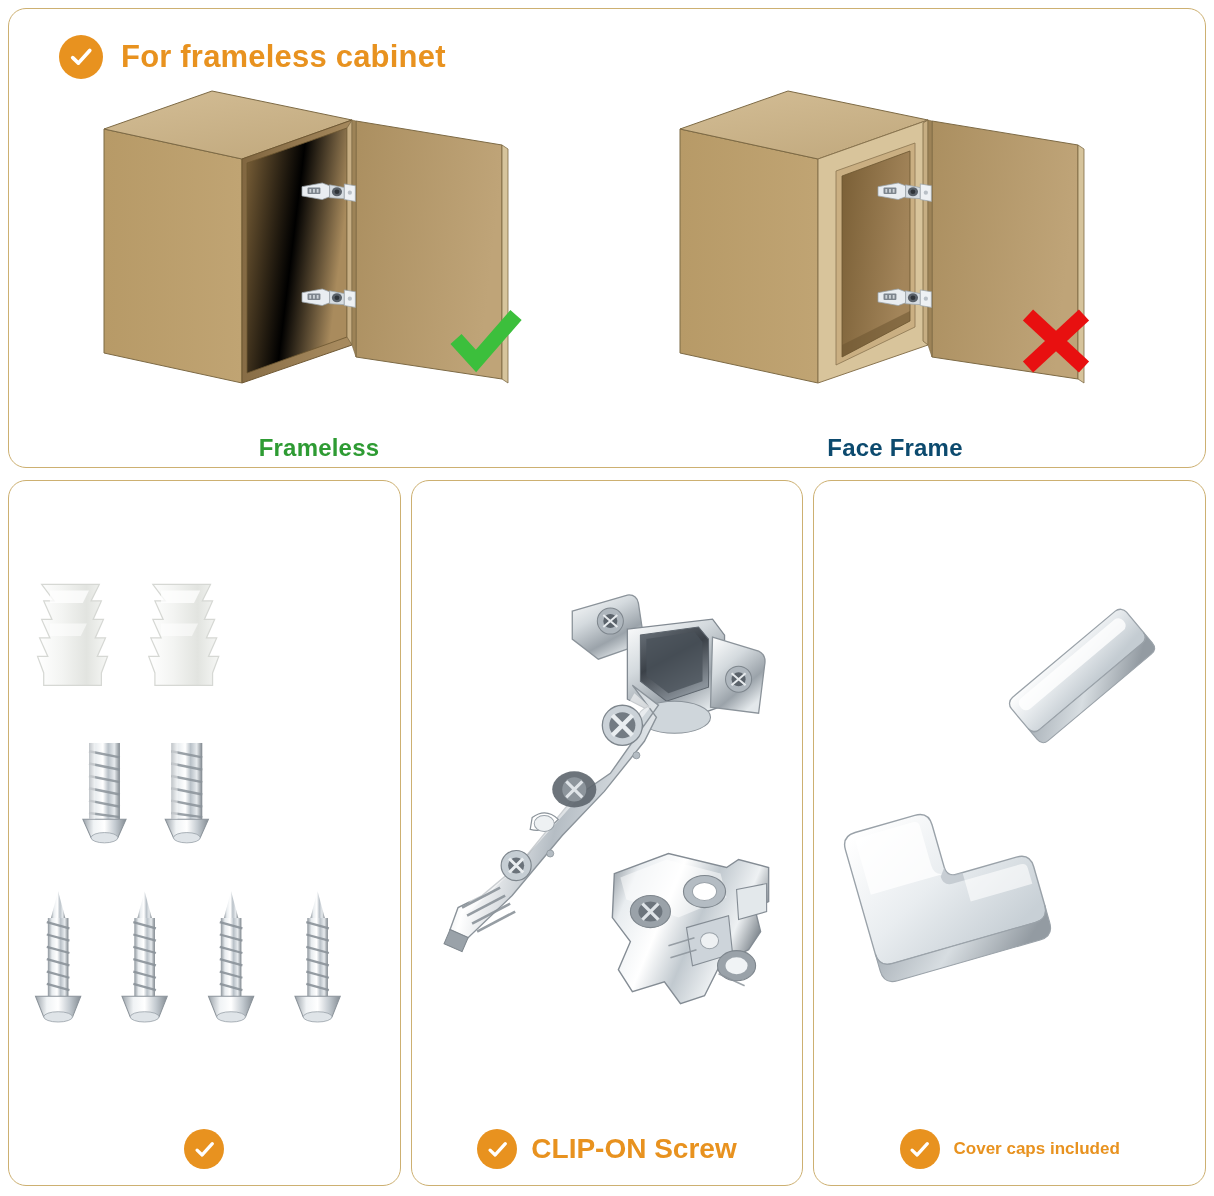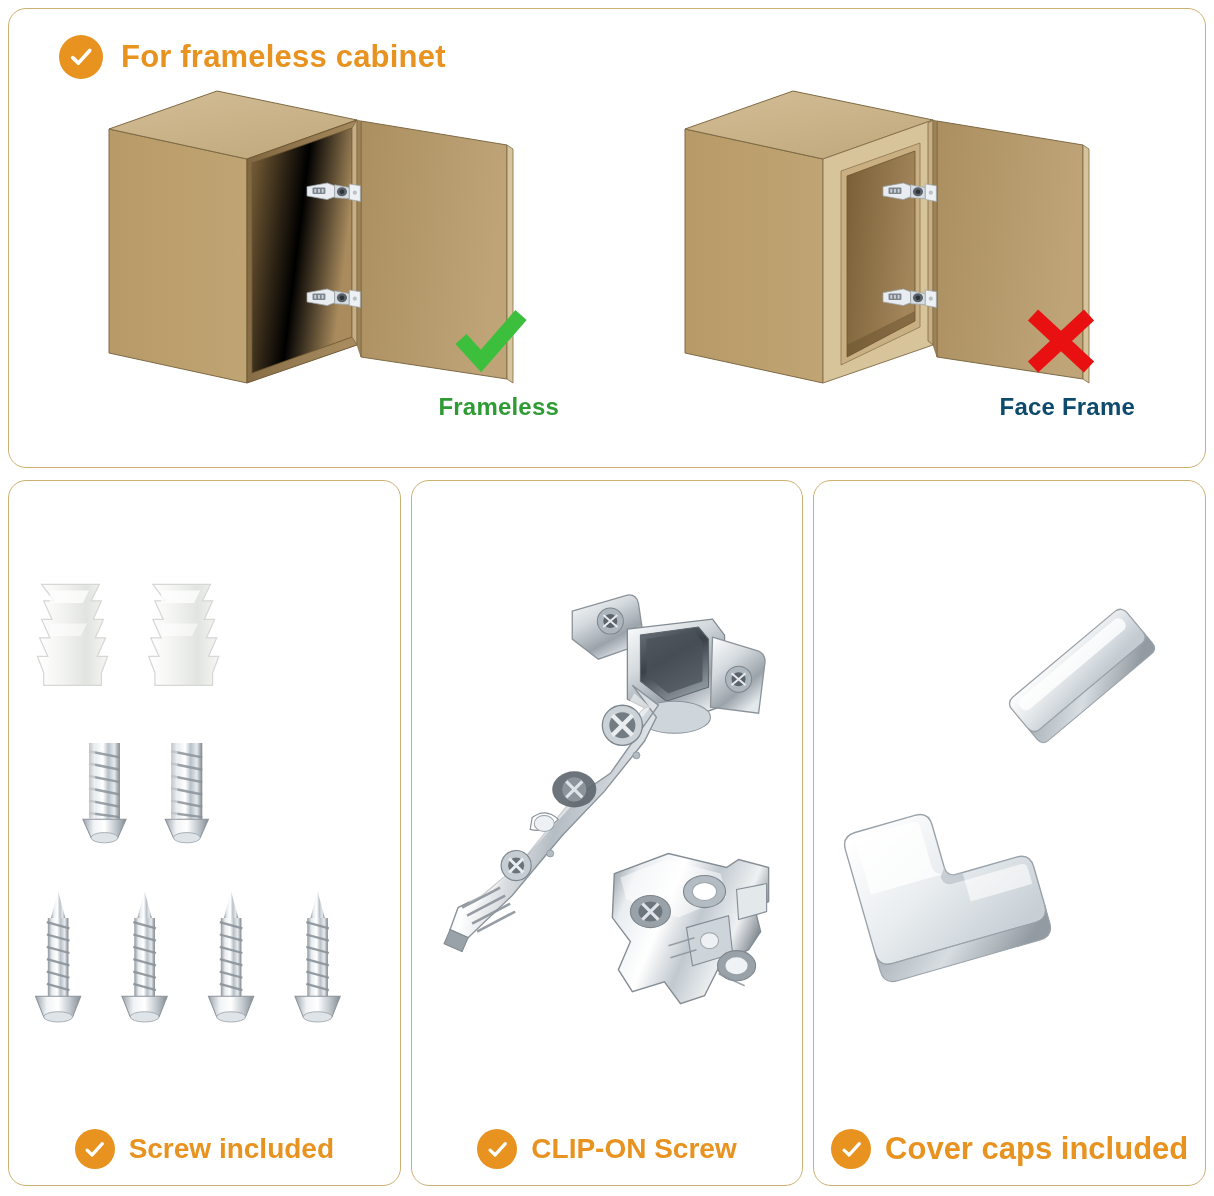--- a/index.html
+++ b/index.html
@@ -69,21 +69,22 @@
     flex: 1 1 auto;
     display: flex;
     align-items: flex-start;
     justify-content: space-around;
     position: relative;
   }
   .cab-block {
     width: 480px;
     display: flex;
     flex-direction: column;
-    align-items: flex-end;
+    align-items: center;
+    gap: 41px;
   }
   .cab-art {
     width: 470px;
     height: 300px;
     position: relative;
   }
   .cab-art svg { display: block; width: 100%; height: 100%; }
   .cab-label {
     font-size: 24px;
     font-weight: bold;
@@ -127,21 +128,21 @@
     justify-content: center;
   }
   .b-caption .check-badge { width: 40px; height: 40px; flex: 0 0 40px; }
   .b-caption .check-badge svg { width: 25px; height: 25px; }
   .b-caption-text {
     font-size: 28px;
     font-weight: bold;
     color: #e8921f;
     white-space: nowrap;
   }
-  .cap-sm { font-size: 31px; text-align: right; }
+  .cap-sm { font-size: 17px; text-align: right; }
 </style>
 </head>
 <body>
 
 <div class="page">
 
   <section class="card top-card">
 
     <div class="top-header">
       <span class="check-badge">
@@ -437,21 +438,20 @@
             <ellipse cx="24" cy="122" rx="14" ry="5" fill="#dfe4e8" stroke="#9aa2a9" stroke-width="0.8"></ellipse>
           </g>
         </svg>
       </div>
       <div class="b-caption">
         <span class="check-badge">
           <svg viewBox="0 0 32 32" aria-hidden="true">
             <path d="M6.5 16.8 L13 23 L26 8.5" fill="none" stroke="#ffffff" stroke-width="4.2" stroke-linecap="round" stroke-linejoin="round"></path>
           </svg>
         </span>
-        <span class="b-caption-text">Screw included</span>
       </div>
     </section>
 
     <section class="card b-card">
       <div class="b-art">
         <svg viewBox="0 0 370 460" xmlns="http://www.w3.org/2000/svg">
           <defs>
             <linearGradient id="hChrome" x1="0" y1="0" x2="1" y2="0.4">
               <stop offset="0" stop-color="#868f97"></stop>
               <stop offset="0.18" stop-color="#e9edf0"></stop>

